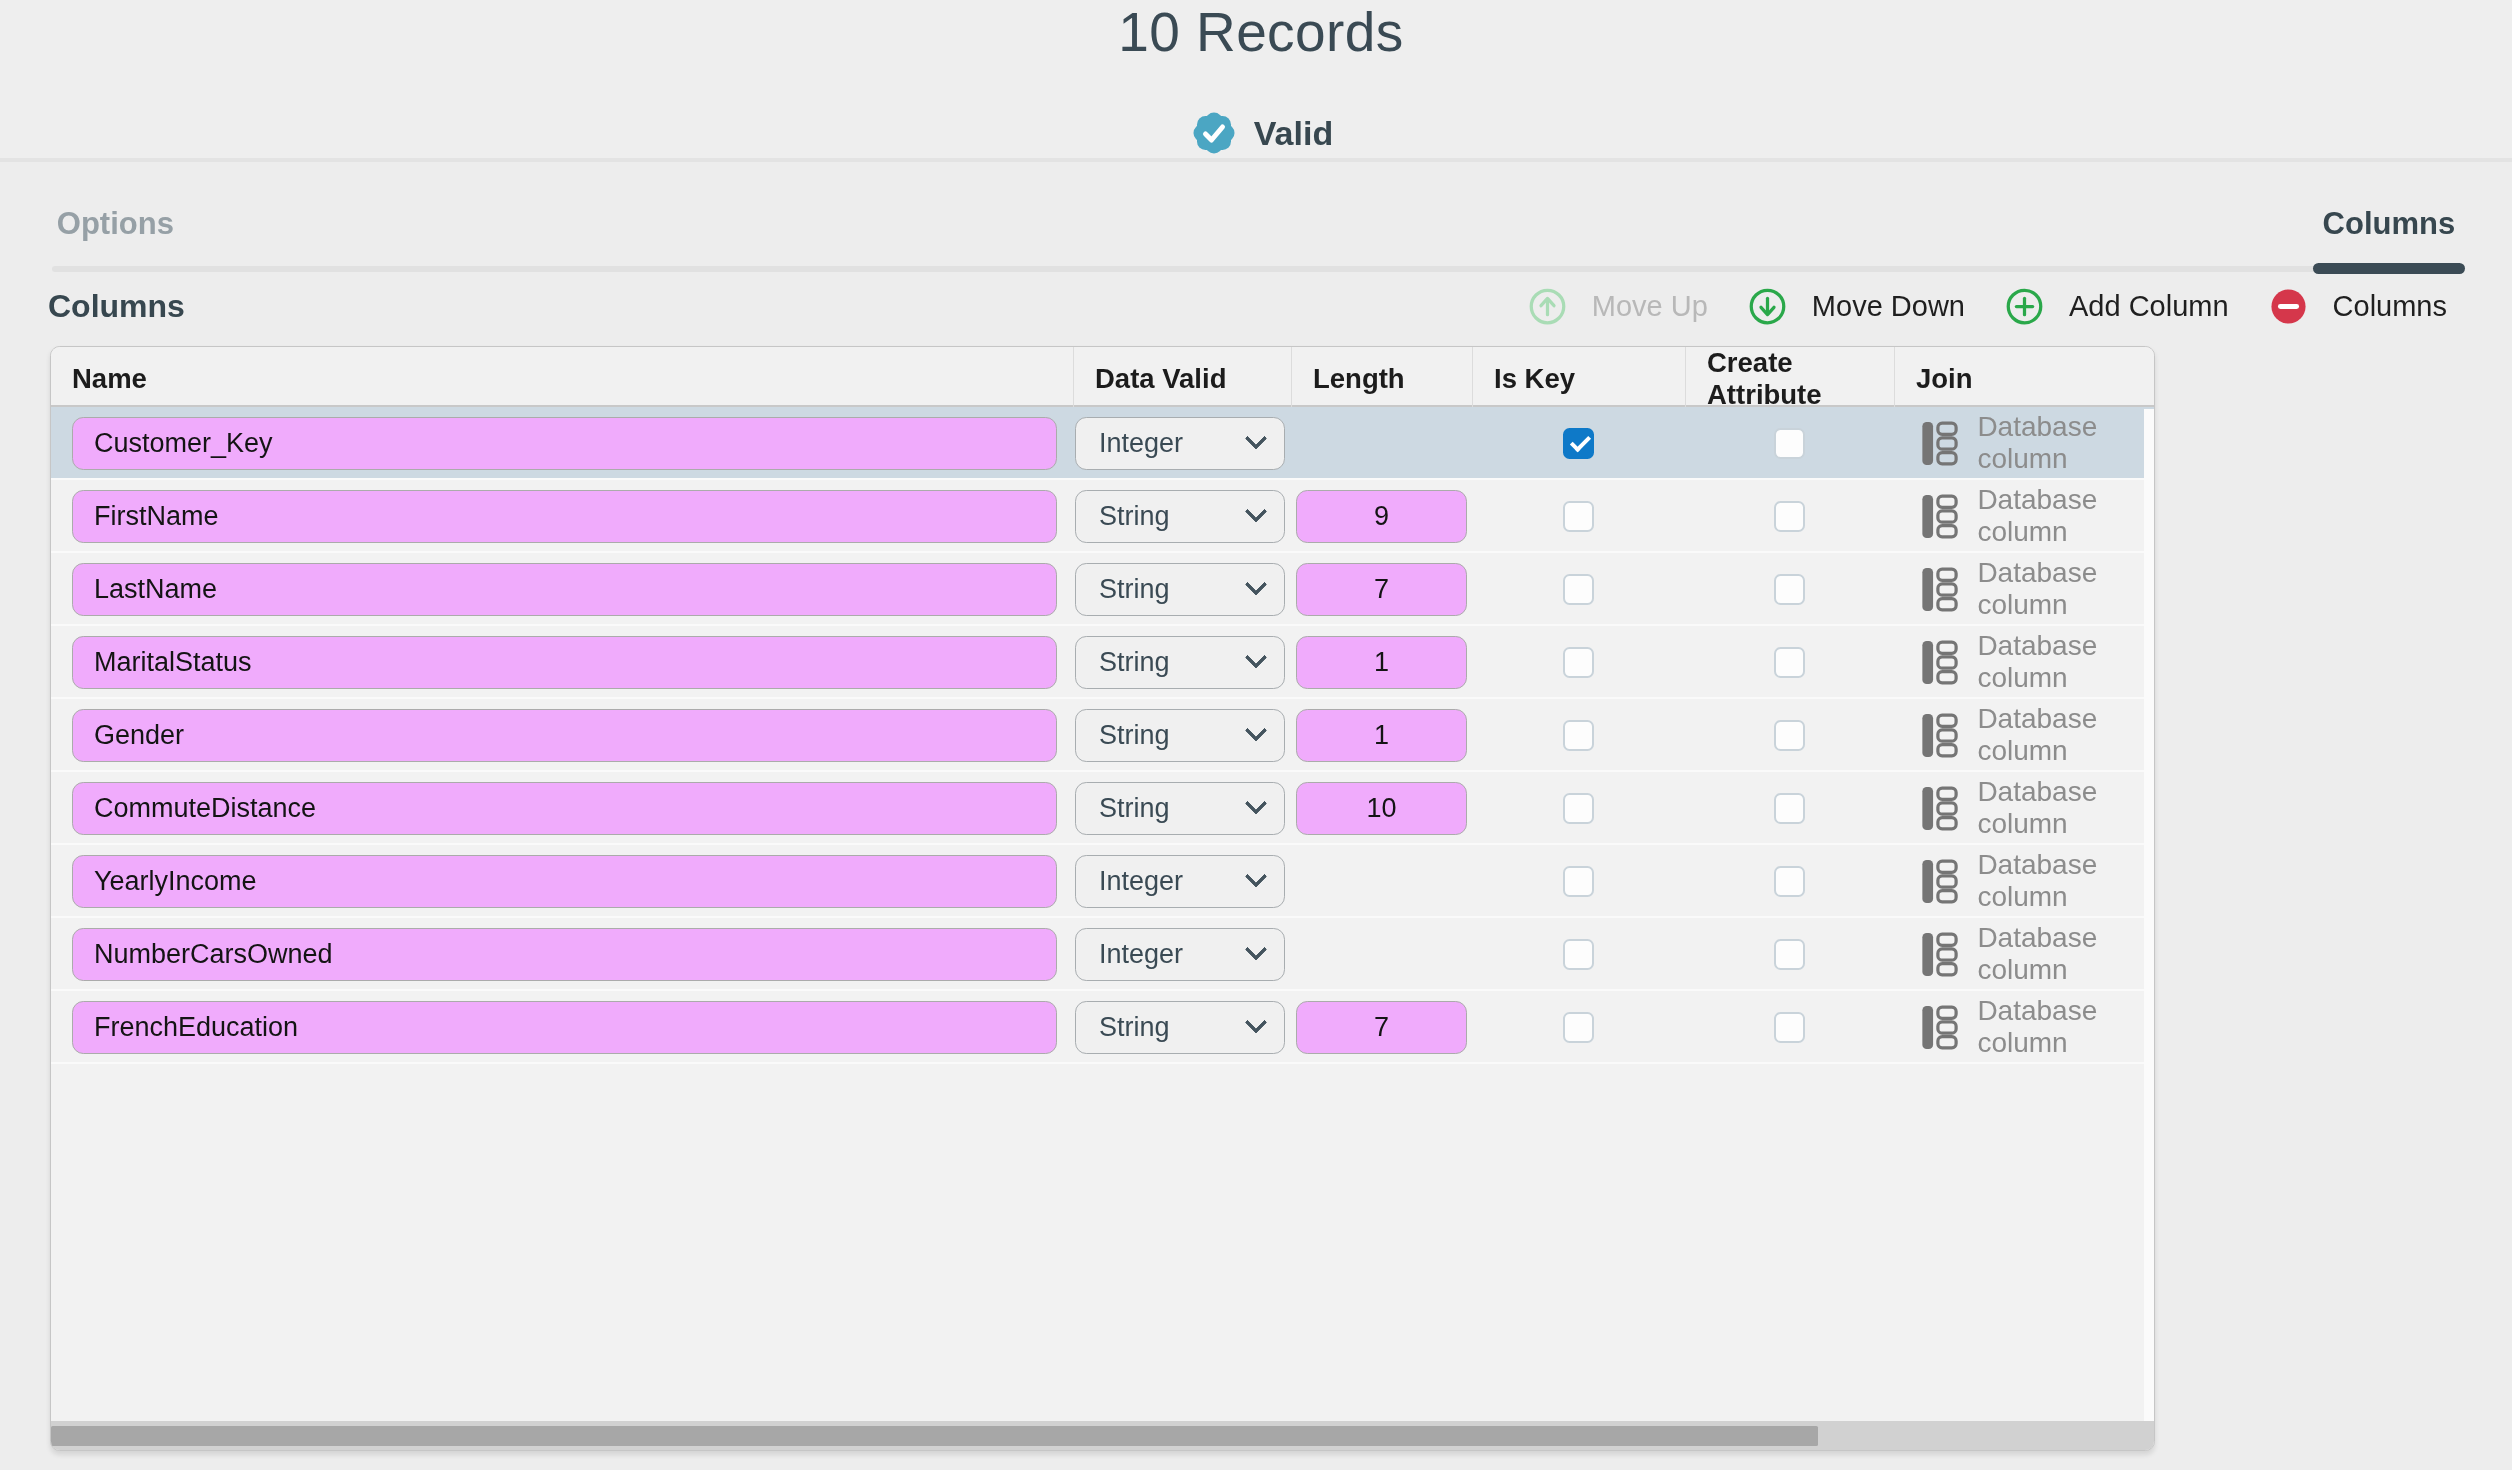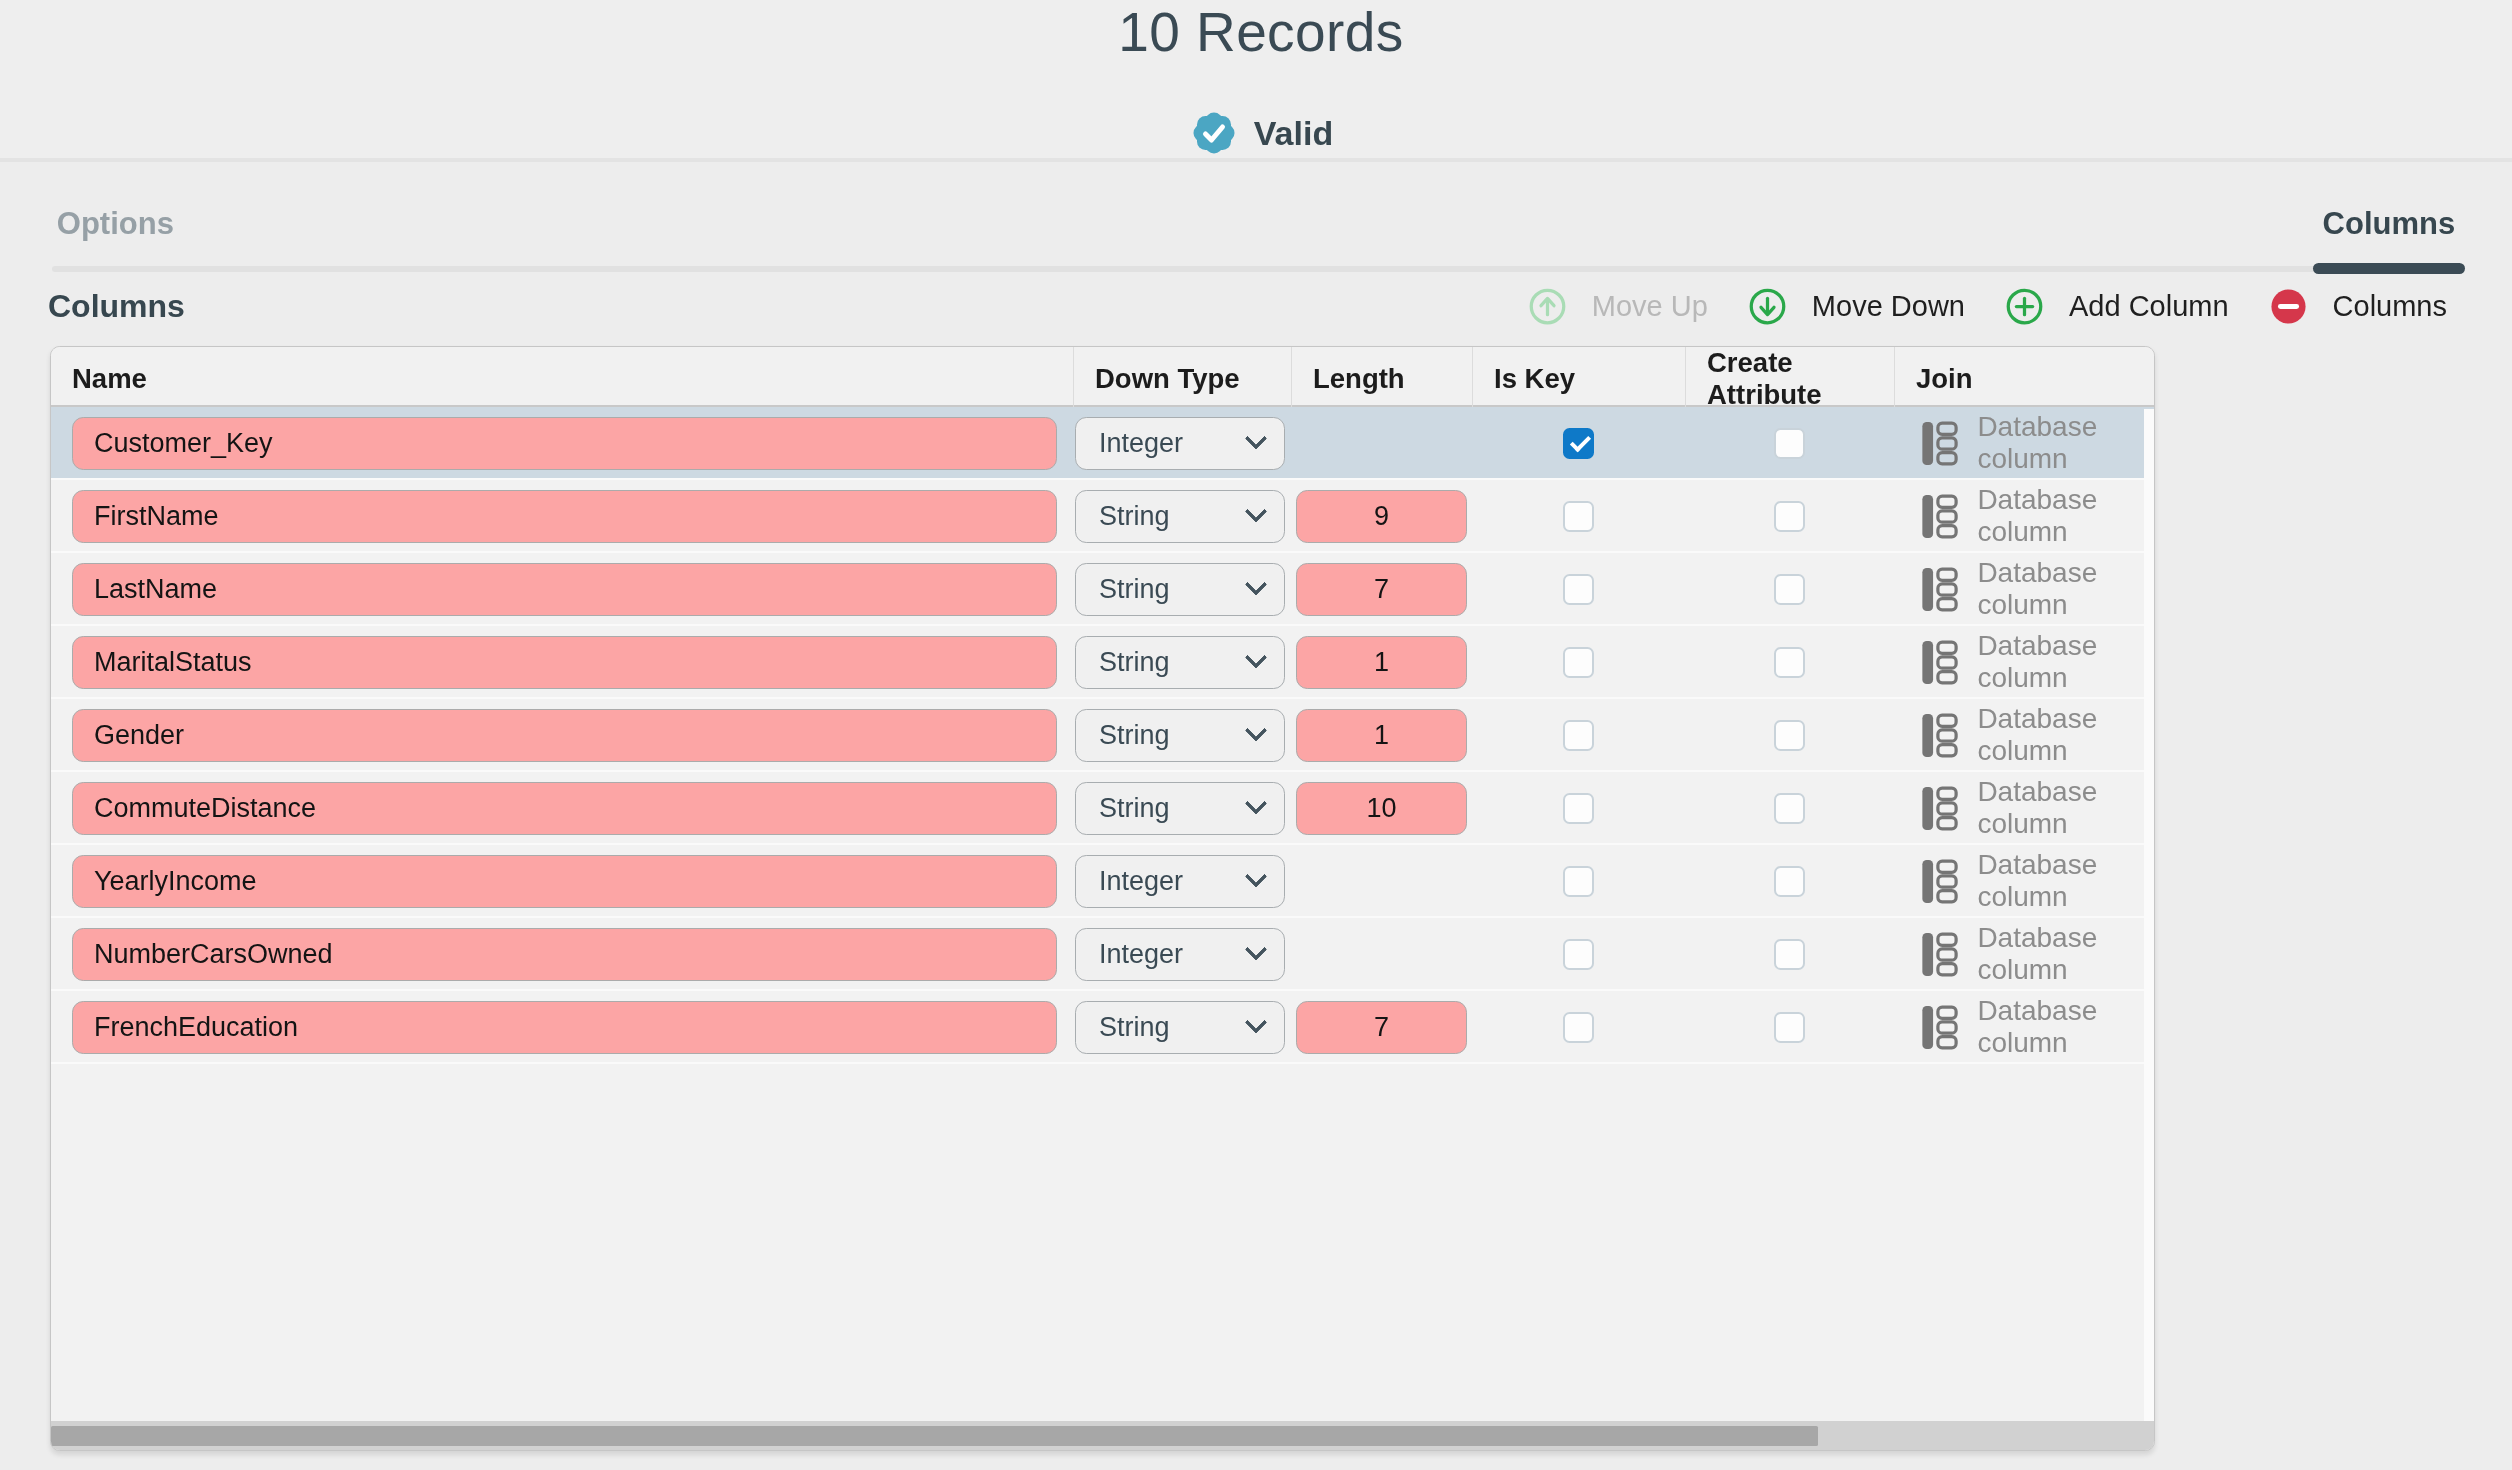--- a/index.html
+++ b/index.html
@@ -137,21 +137,21 @@
   .cell { height: 100%; display: flex; align-items: center; }
   .name-cell   { padding: 9.7px 16px 9.7px 21px; }
   .type-cell   { padding: 9.7px 6.5px 9.7px 2.4px; }
   .length-cell { padding: 9.7px 4.8px; }
   .key-cell, .attr-cell { justify-content: center; }
   .join-cell   { padding-left: 27px; gap: 19.4px; }
 
   .text-input {
     width: 100%;
     height: 53px;
-    background: #fca5a5;
+    background: #f0abfc;
     border: 1.6px solid #ABABAB;
     border-radius: 11.3px;
     font-family: inherit;
     font-size: 27px;
     color: #141414;
     padding: 0 21px;
     outline: none;
   }
   .length-input { text-align: center; padding: 0 8px; }
 
@@ -280,21 +280,21 @@
         <line x1="14" y1="24" x2="34" y2="24" stroke="#ffffff" stroke-width="6" stroke-linecap="round"></line>
       </svg>
       <span>Columns</span>
     </button>
   </div>
 </div>
 
 <div class="panel">
   <div class="thead grid-cols">
     <div class="th">Name</div>
-    <div class="th">Down Type</div>
+    <div class="th">Data Valid</div>
     <div class="th">Length</div>
     <div class="th">Is Key</div>
     <div class="th">Create Attribute</div>
     <div class="th">Join</div>
   </div>
 
   <div class="tbody" id="tbody">
   <div class="trow grid-cols selected">
     <div class="cell name-cell">
       <input class="text-input" type="text" spellcheck="false" value="Customer_Key" style="">

